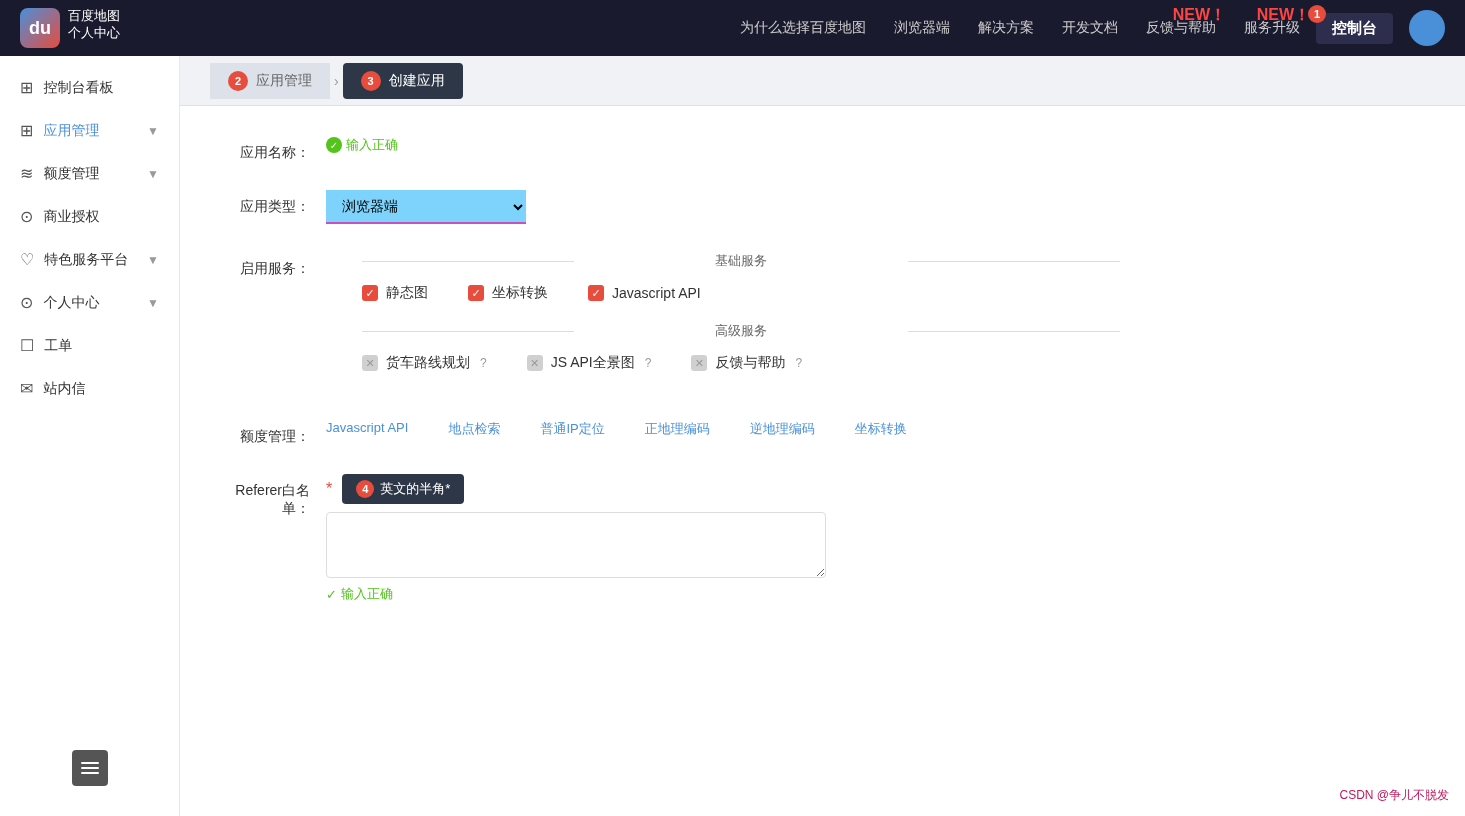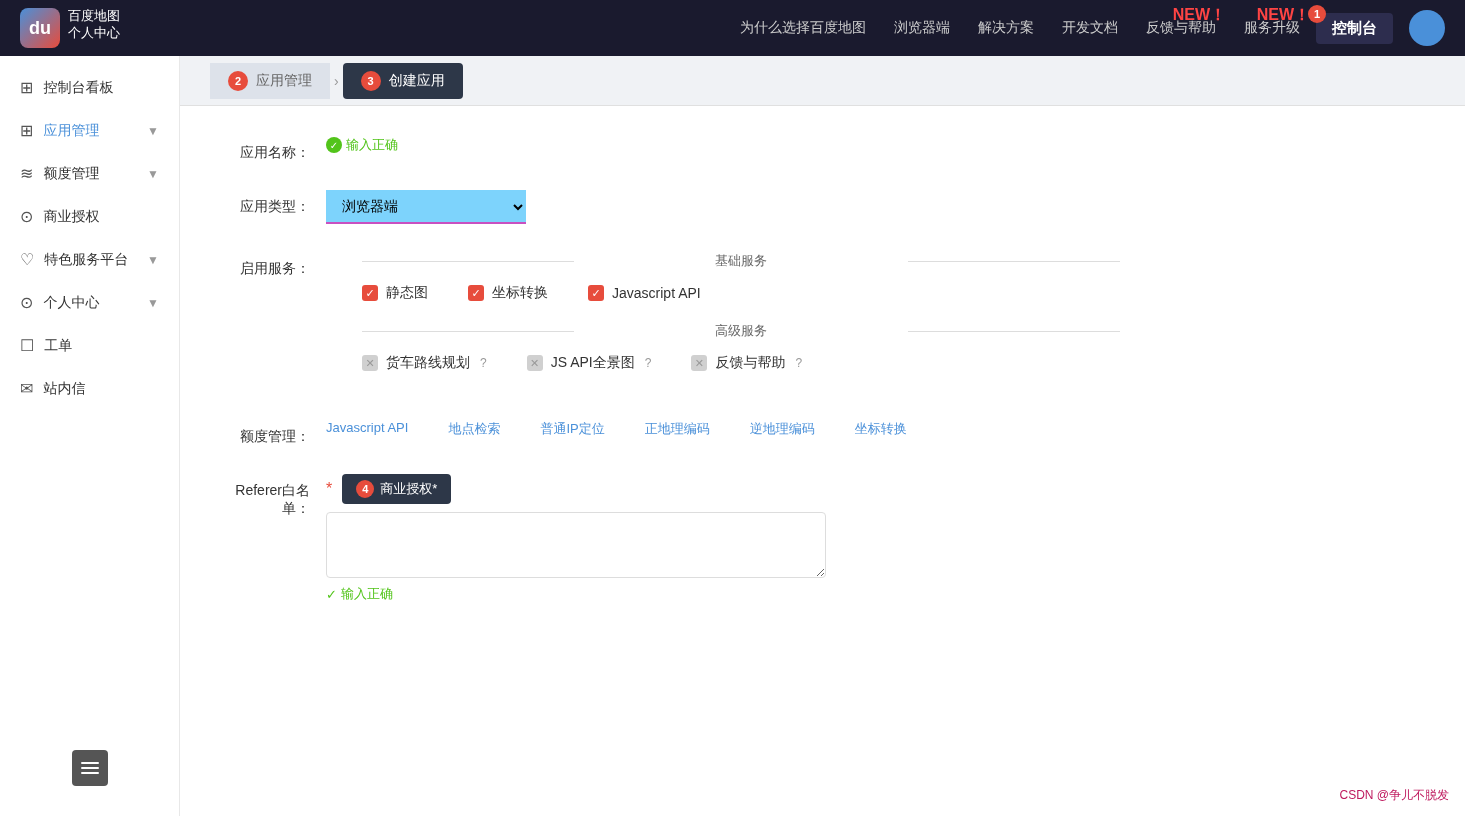--- a/index.html
+++ b/index.html
@@ -549,21 +549,21 @@
           </div>
         </div>
 
         <div class="form-row">
           <div class="form-label">Referer白名单：</div>
           <div class="referer-area">
             <div class="referer-input-row">
               <span class="referer-star">*</span>
               <div class="referer-tooltip-box">
                 <span class="tooltip-badge">4</span>
-                <span>商业授权*</span>
+                <span>英文的半角*</span>
               </div>
             </div>
             <textarea class="referer-input-box" rows="3" style=""></textarea>
             <div class="referer-valid">
               <span class="check-icon">✓</span>
               <span>输入正确</span>
             </div>
           </div>
         </div>
 

